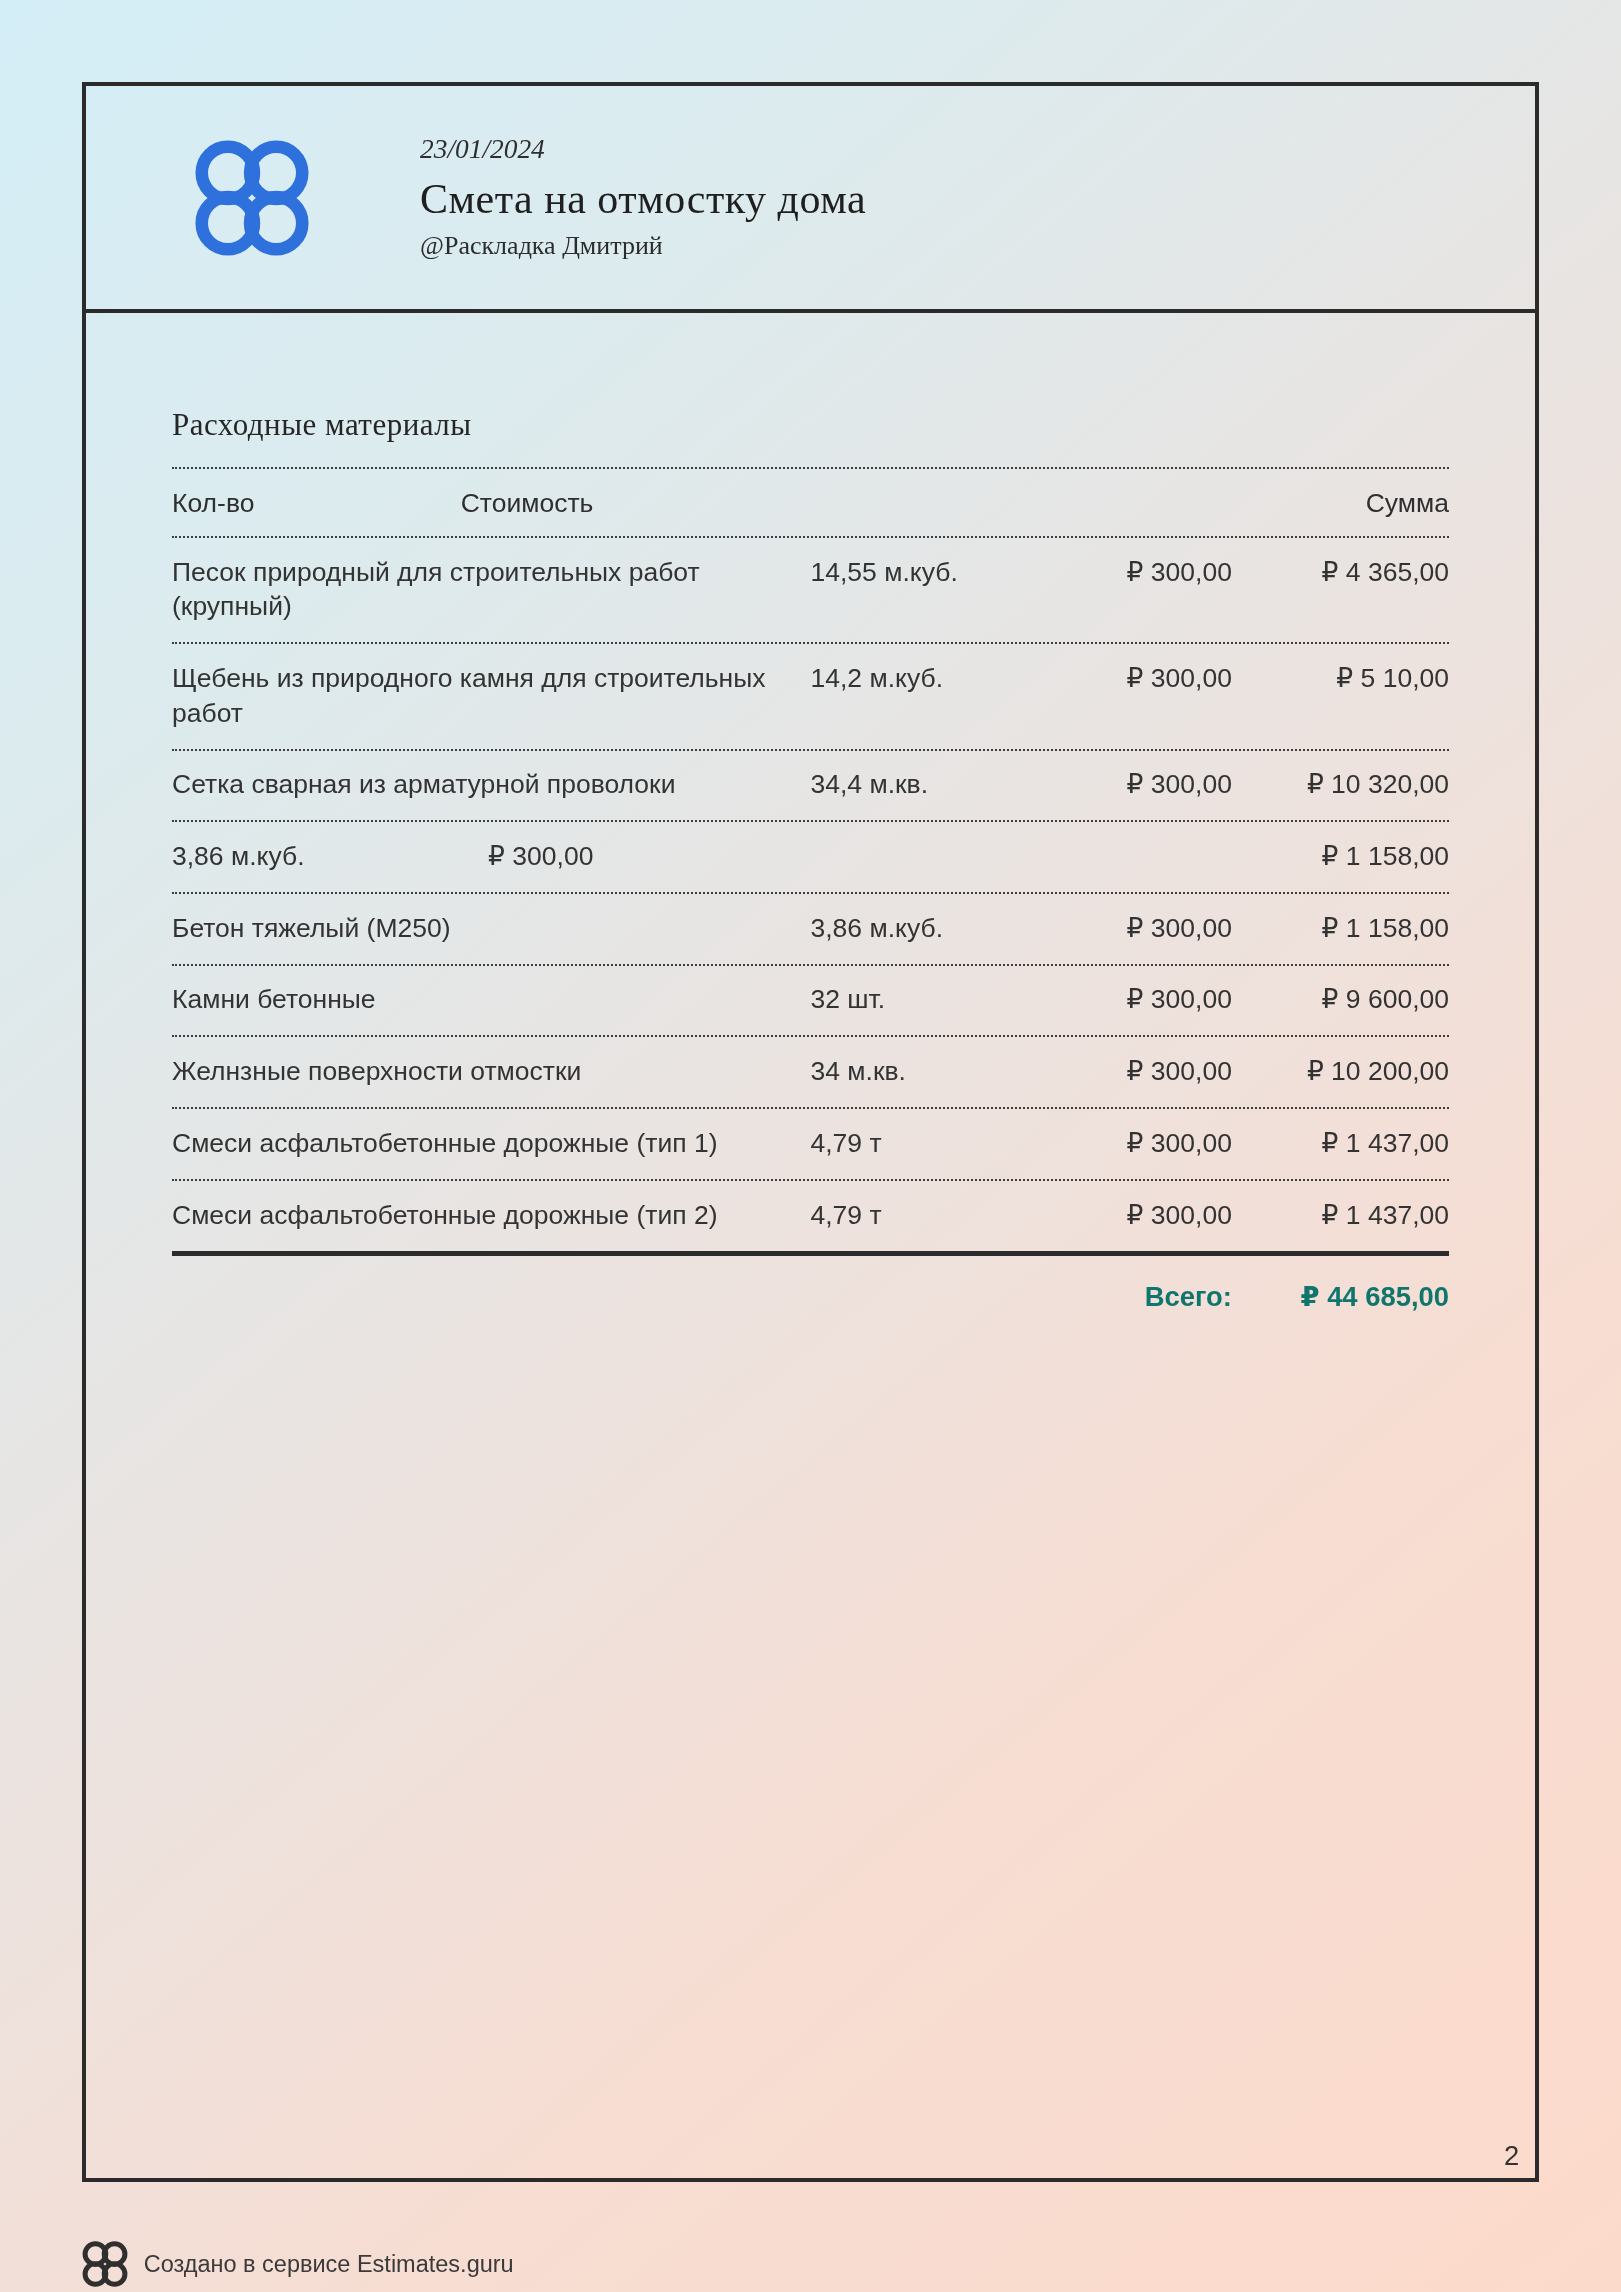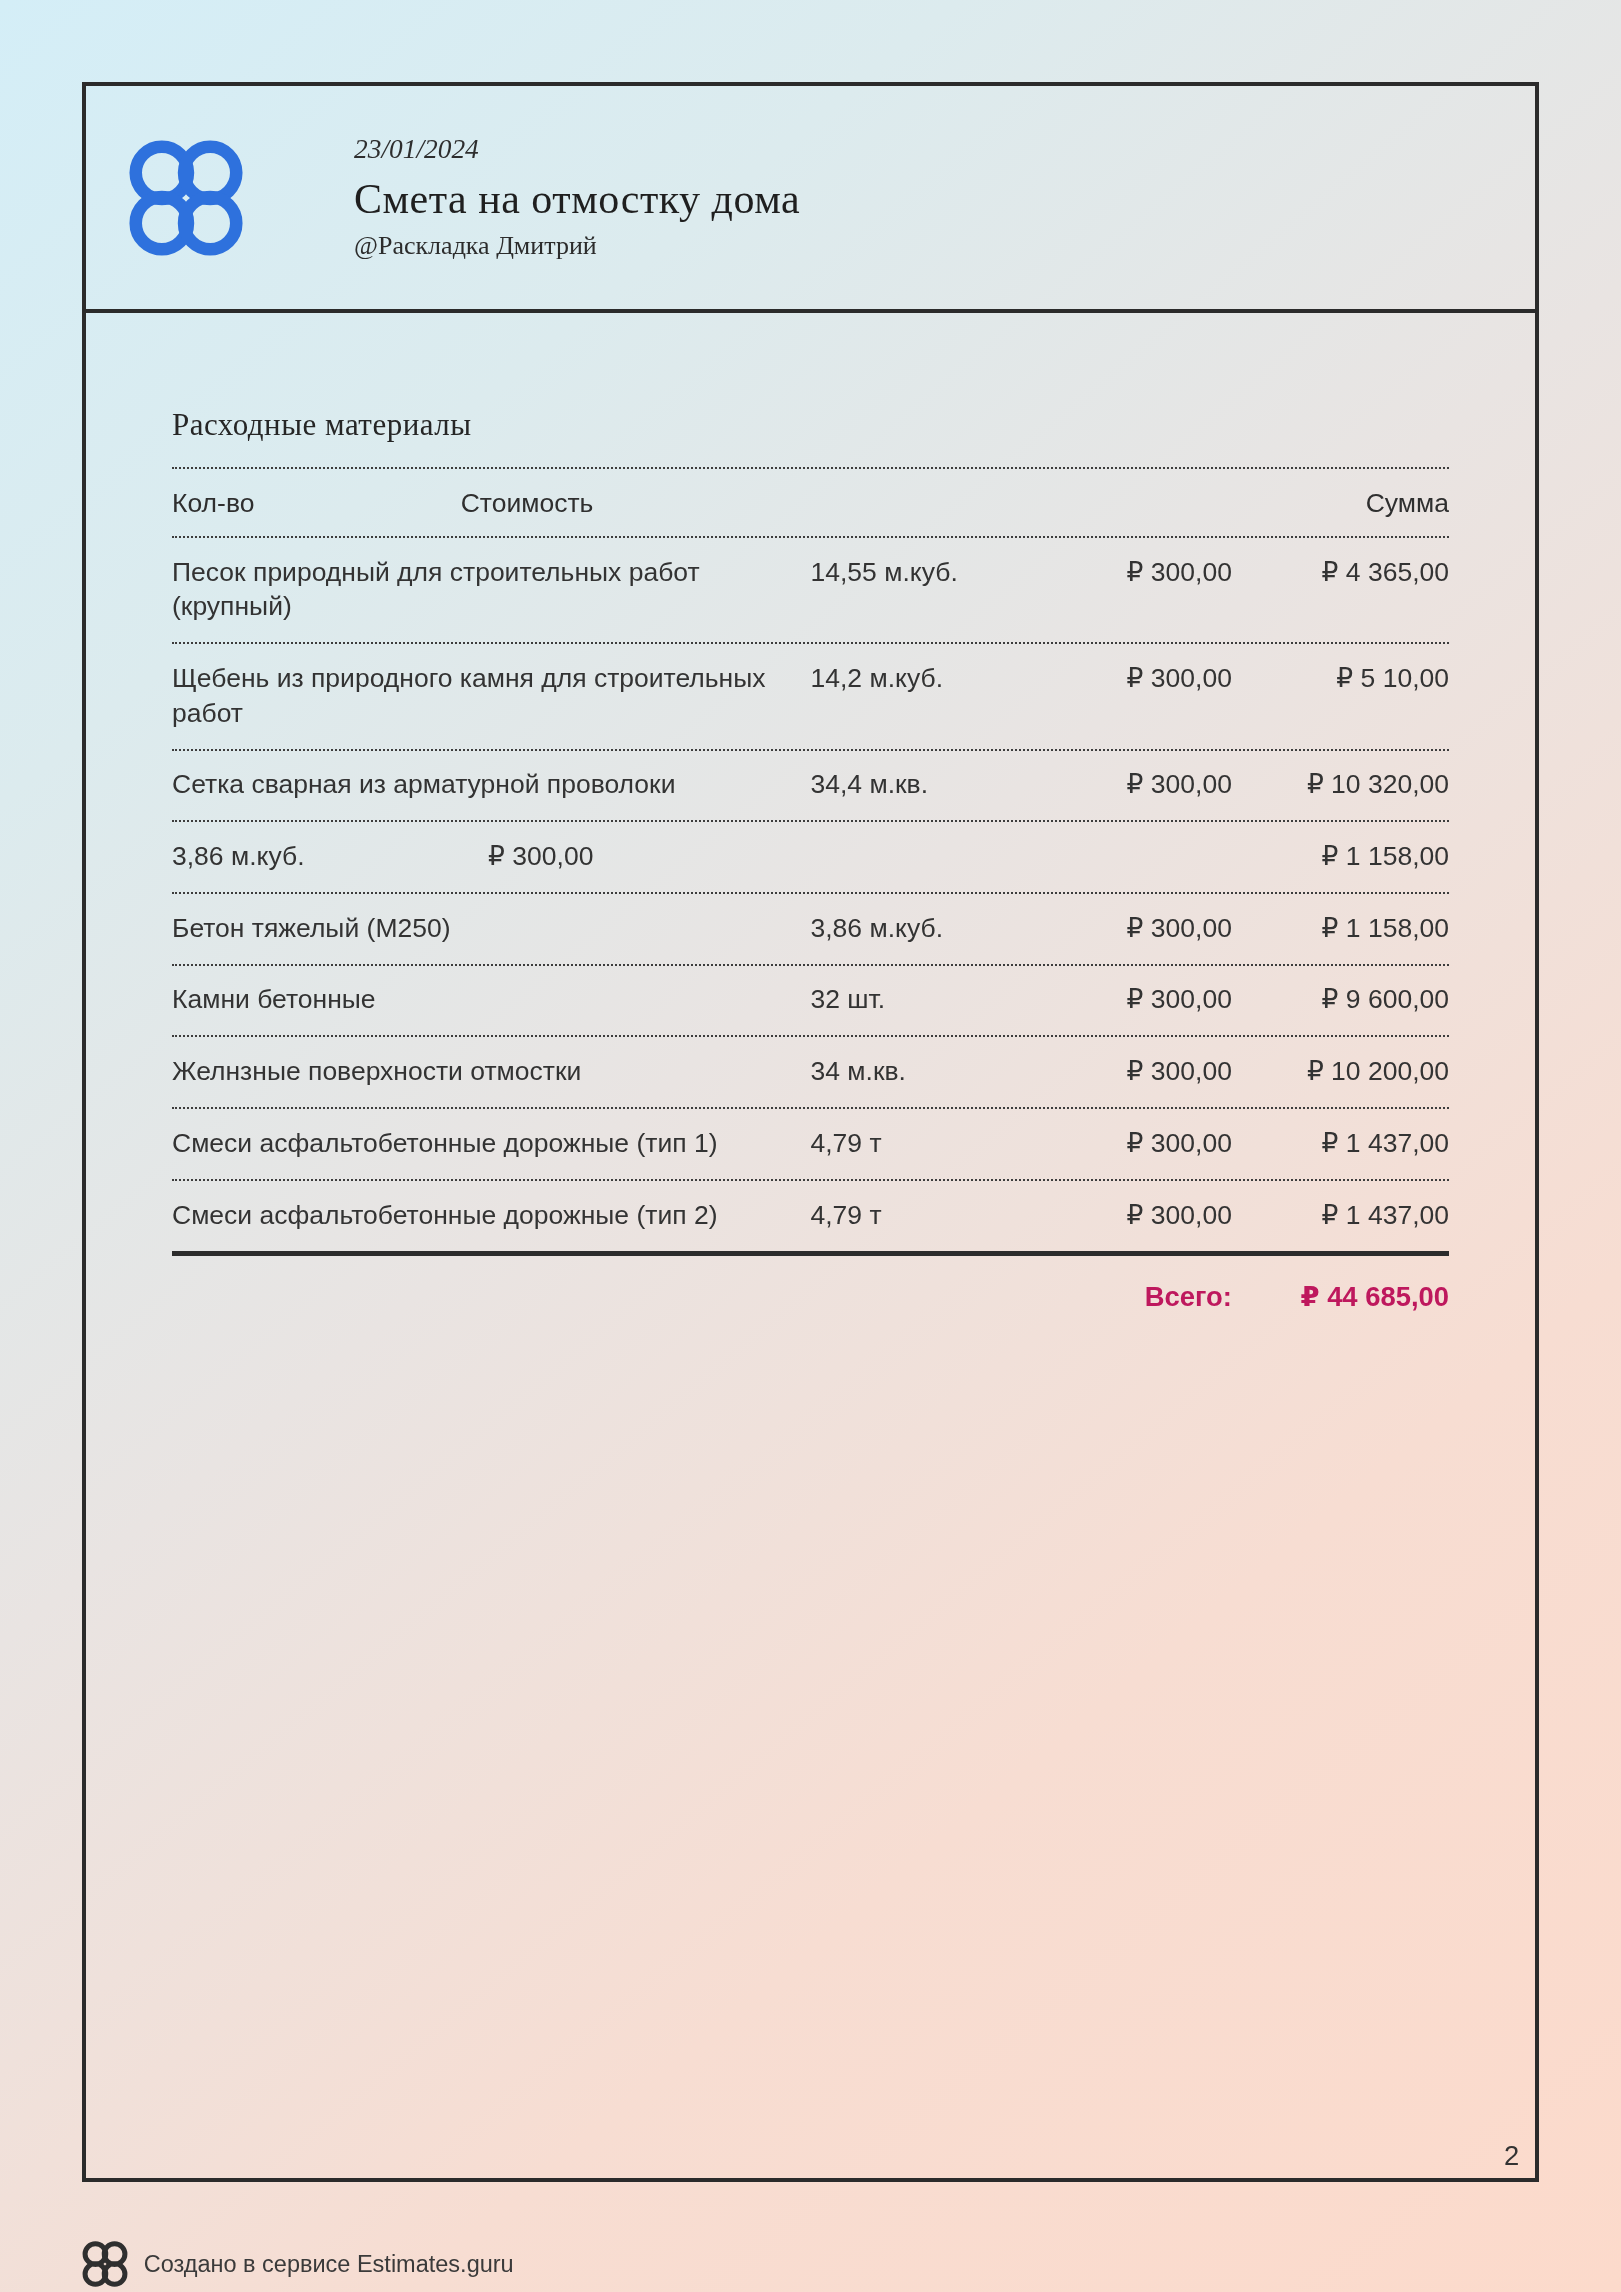--- a/index.html
+++ b/index.html
@@ -15,21 +15,21 @@
     left: 82px; top: 82px;
     width: 1457px; height: 2100px;
     border: 4.9px solid #2b2b2b;
   }
   
   .frame-header {
     display: flex;
     align-items: center;
     height: 227px;
     border-bottom: 4.9px solid #2b2b2b;
-    padding-left: 42px;
+    padding-left: 108px;
   }
   .logo-main { width: 116px; height: 116px; flex: 0 0 auto; }
   .header-text { margin-left: 110px; display: flex; flex-direction: column; }
   .doc-date {
     font-family: "Liberation Serif", "DejaVu Serif", serif;
     font-style: italic;
     font-size: 27.4px;
     color: #2e2e2e;
   }
   .doc-title {
@@ -69,21 +69,21 @@
   .col-name  { flex: 0 0 50%; padding-right: 23.5px; }
   .col-qty   { flex: 0 0 17%; }
   .col-price { flex: 0 0 16%; text-align: right; }
   .col-sum   { flex: 1 1 auto; text-align: right; }
   .total-row {
     display: flex;
     border-top: 5.9px solid #2c2c2c;
     padding: 25.5px 0;
     font-size: 27.4px;
     font-weight: bold;
-    color: #be185d;
+    color: #0f766e;
   }
   
   .page-number {
     position: absolute;
     right: 15.7px; bottom: 5.9px;
     font-size: 27.4px;
     color: #333;
   }
   .page-footer {
     position: absolute;

